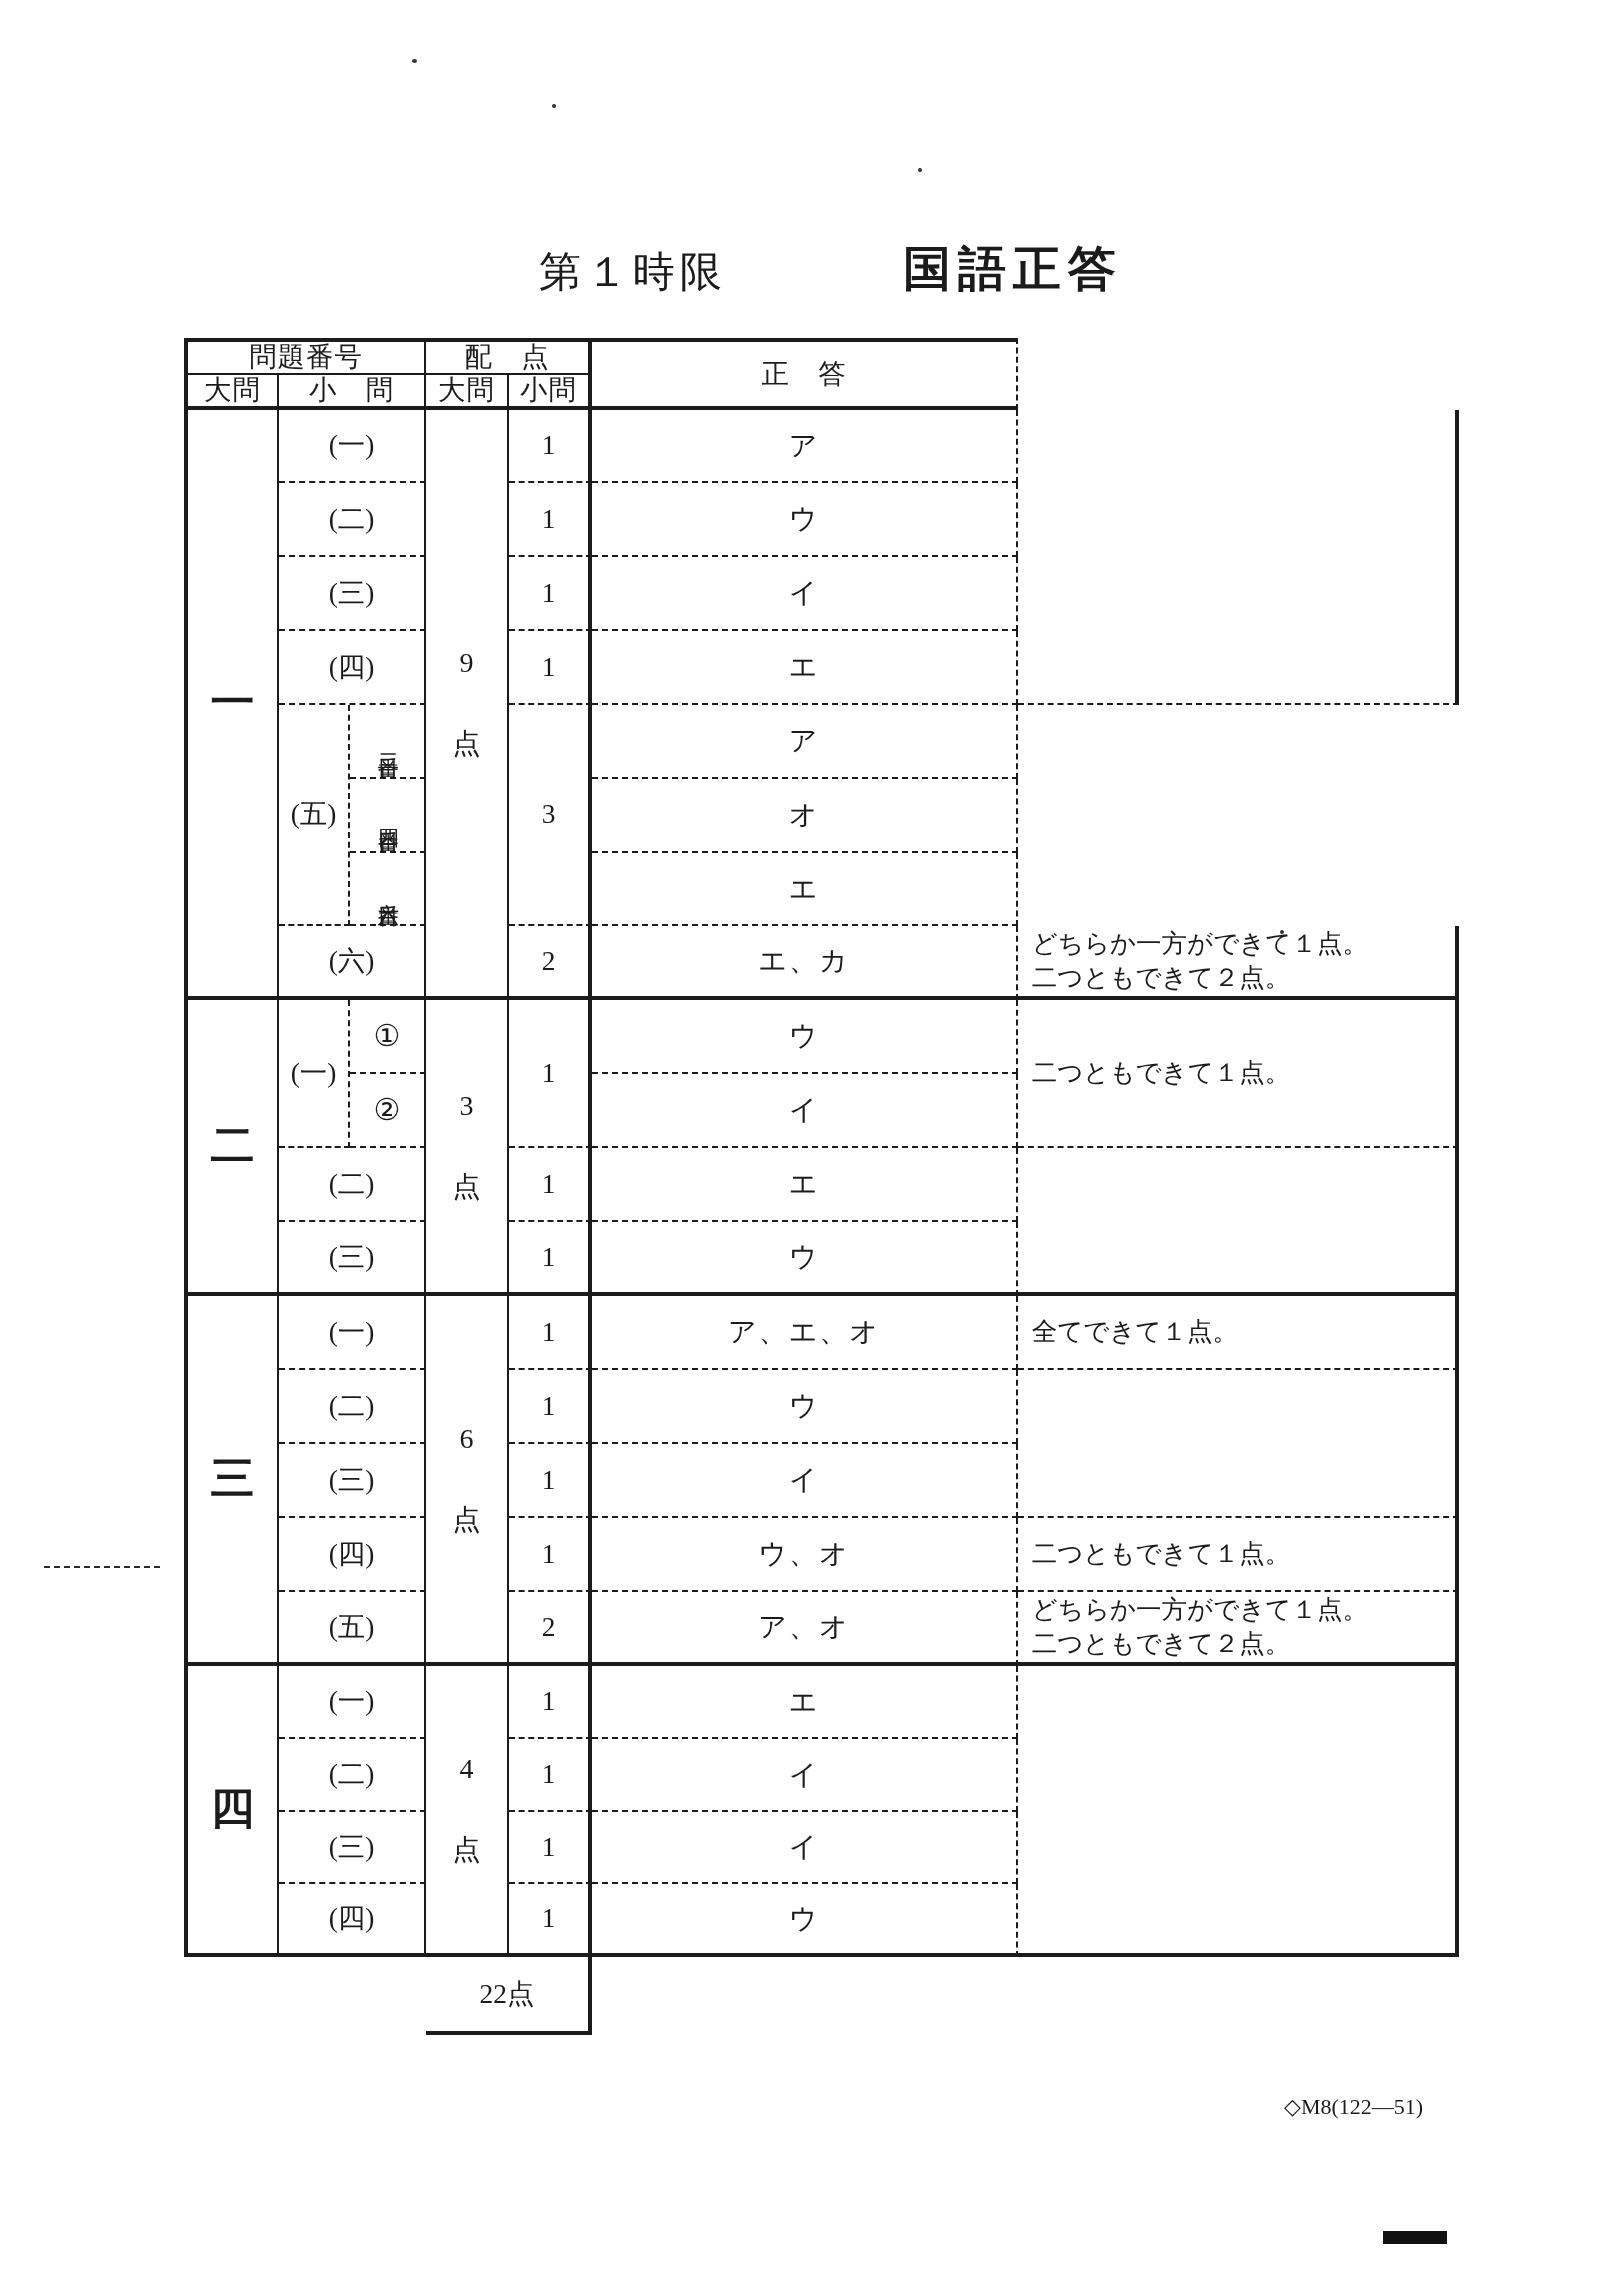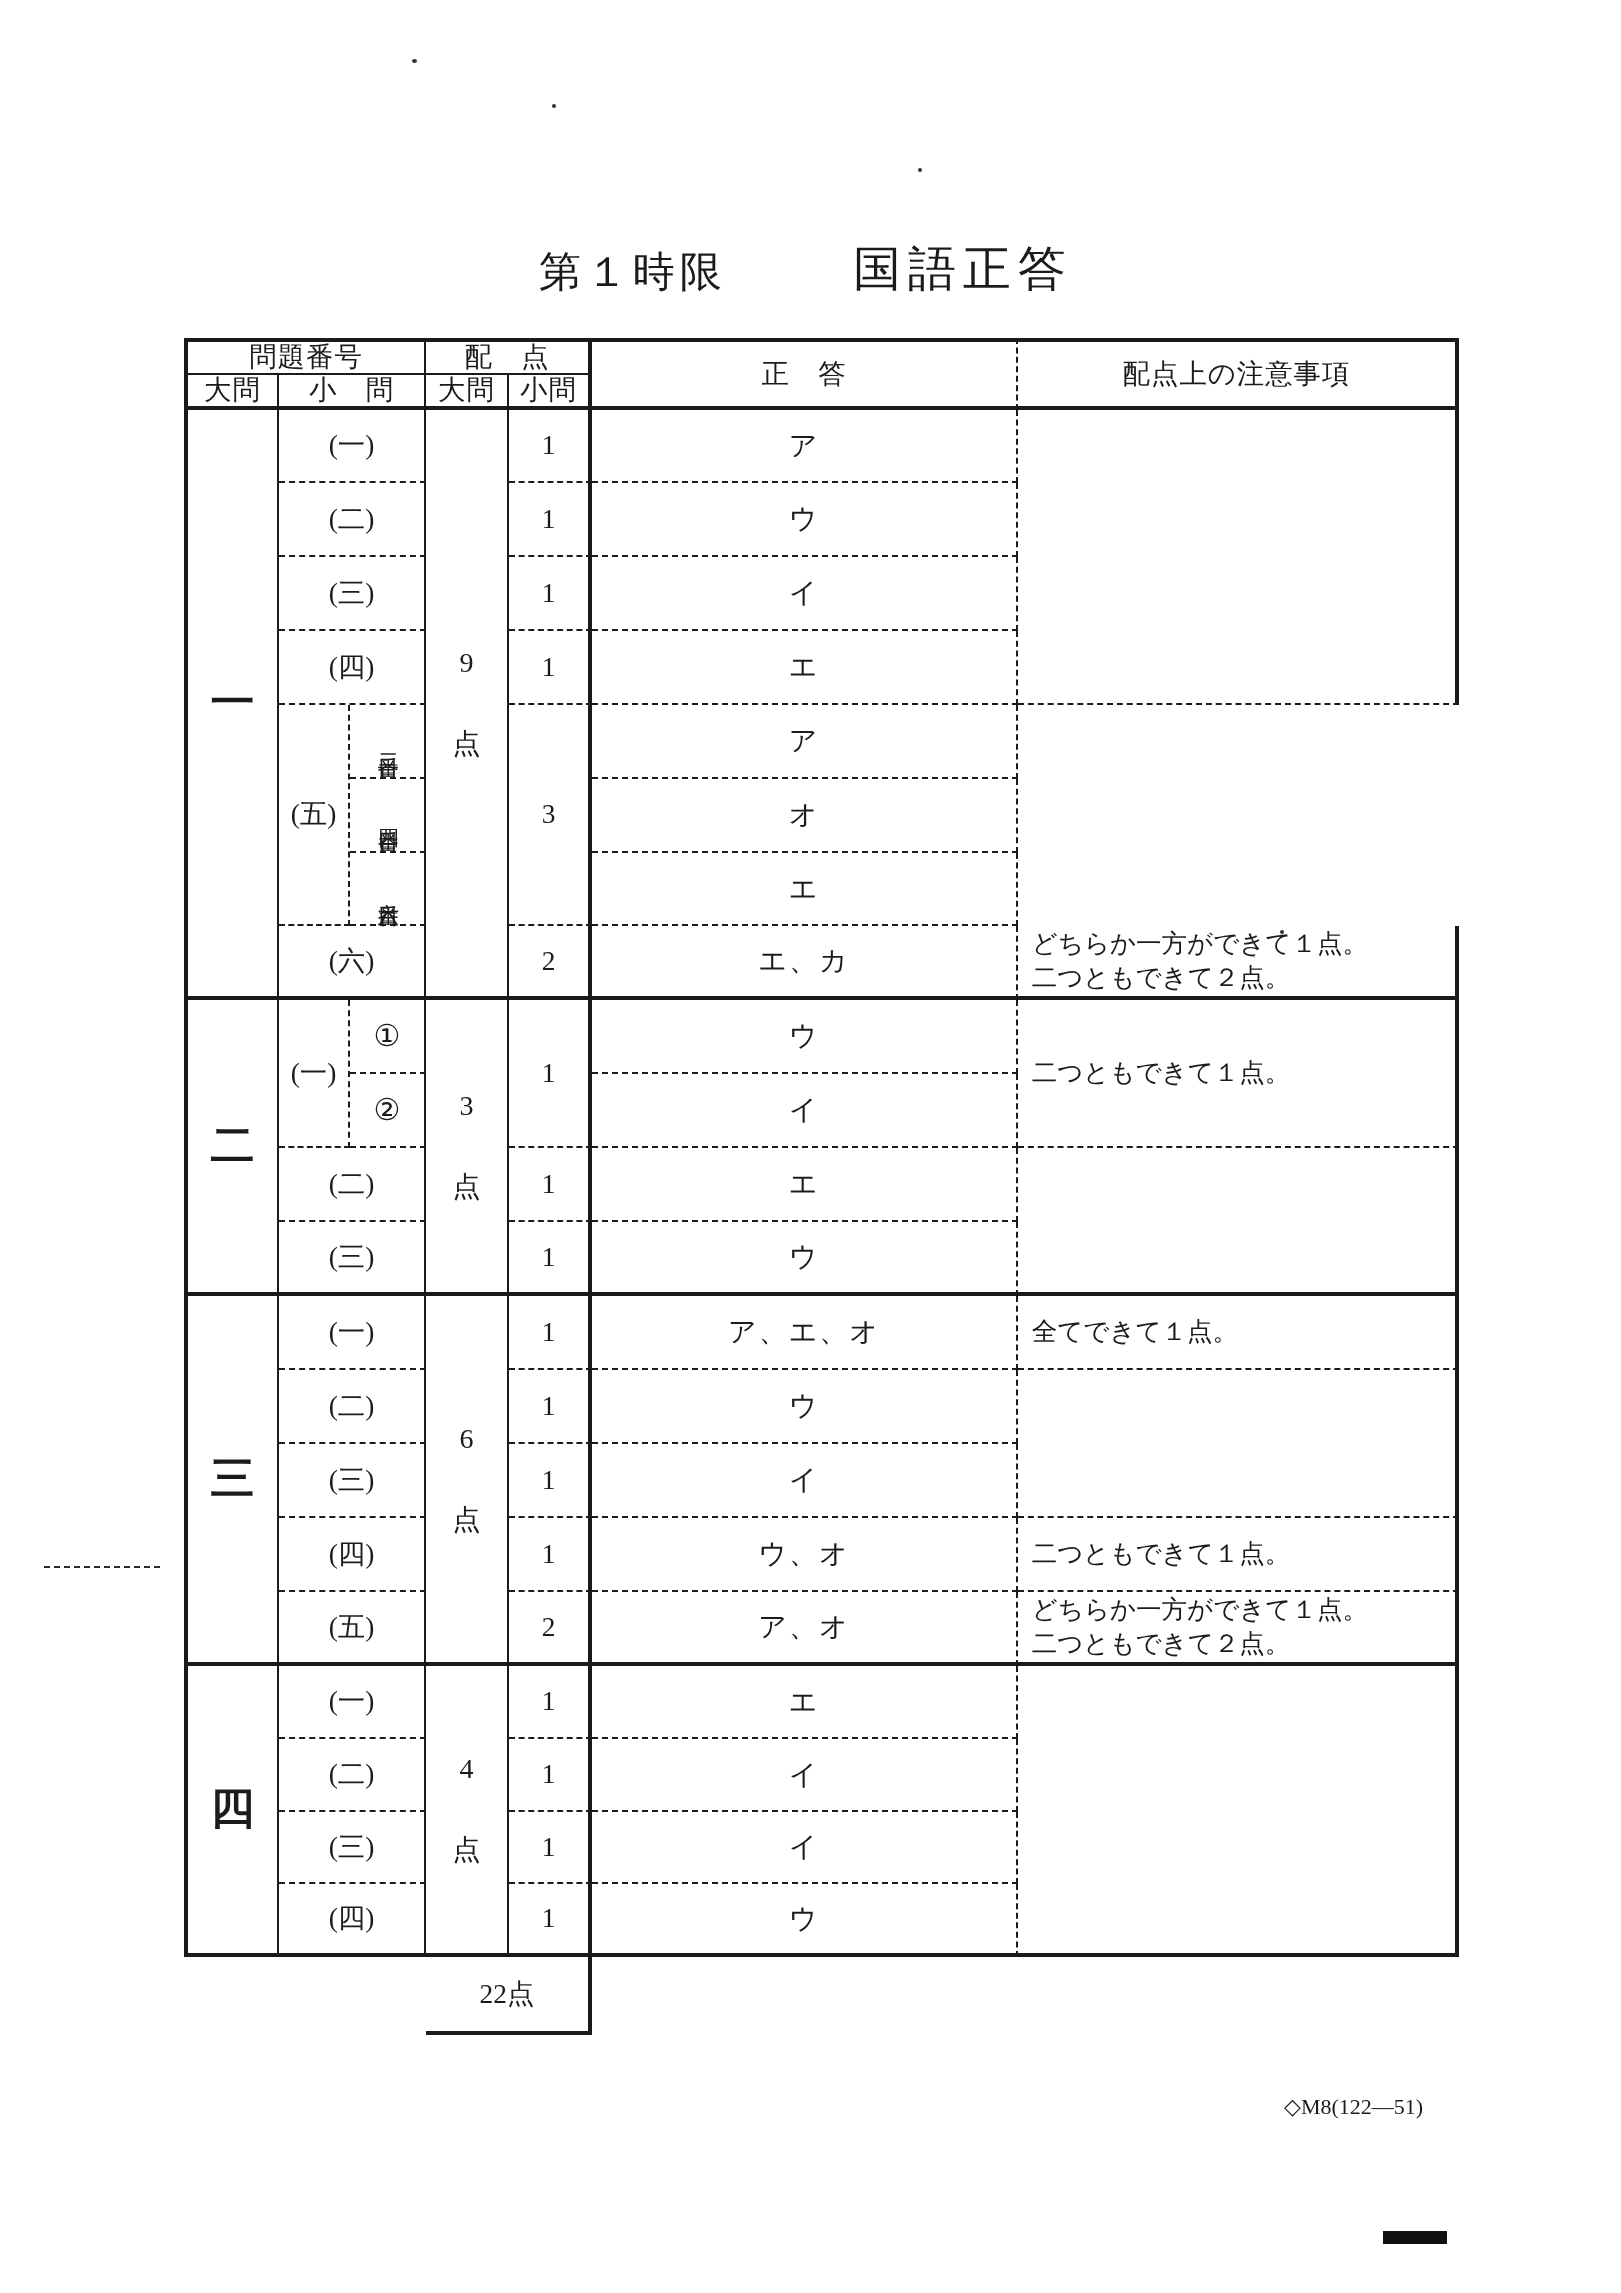--- a/index.html
+++ b/index.html
@@ -4,21 +4,21 @@
 <style>
   html,body { margin:0; padding:0; background:#ffffff; }
   .page {
     position:relative; width:1621px; height:2294px; background:#ffffff;
     font-family:"Liberation Serif","DejaVu Serif",serif; color:#1b1b1b;
     overflow:hidden;
   }
   .title1 { position:absolute; left:0; top:178px; width:1568px; text-align:center;
             font-size:36px; letter-spacing:2.9px; }
   .session { position:absolute; left:539px; top:244px; font-size:42px; letter-spacing:4.9px; }
-  .subject { position:absolute; left:853px; top:237px; font-size:48px; font-weight:normal; letter-spacing:6.9px; }
+  .subject { position:absolute; left:903px; top:237px; font-size:48px; font-weight:bold; letter-spacing:6.9px; }
   .footer-code { position:absolute; left:1284px; top:2094px; font-size:22px; }
   .black-bar { position:absolute; left:1383px; top:2231px; width:64px; height:12.7px; background:#111; }
   .margin-artifact { position:absolute; left:44px; top:1566px; width:116px; height:0;
                      border-top:2.9px dashed #2a2a2a; }
   .speck { position:absolute; background:#333; border-radius:50%; }
 
   .grid {
     position:absolute; left:184px; top:338px;
     display:grid;
     grid-template-columns:95px 71px 76px 83px 83px 426px 441px;
@@ -52,21 +52,20 @@
 <div class="page">
 
   <div class="session">第１時限</div>
   <div class="subject">国語正答</div>
 
   <div class="grid">
 
     <div class="c hdr bt bl rT bT" style="grid-area:1/1/2/4">問題番号</div>
     <div class="c hdr bt rK bT" style="grid-area:1/4/2/6">配　点</div>
     <div class="c hdr bt rD bK" style="grid-area:1/6/3/7">正　答</div>
-    <div class="c hdr bt rK bK" style="grid-area:1/7/3/8">配点上の注意事項</div>
     <div class="c hdr bl rT bK" style="grid-area:2/1/3/2">大問</div>
     <div class="c hdr rT bK" style="grid-area:2/2/3/4">小　問</div>
     <div class="c hdr rT bK" style="grid-area:2/4/3/5">大問</div>
     <div class="c hdr rK bK" style="grid-area:2/5/3/6">小問</div>
 
     <div class="c daimon bl rT bK" style="grid-area:3/1/11/2">一</div>
     <div class="c pts rT bK" style="grid-area:3/4/11/5">
       <span>9</span>
       <span>点</span>
     </div>

